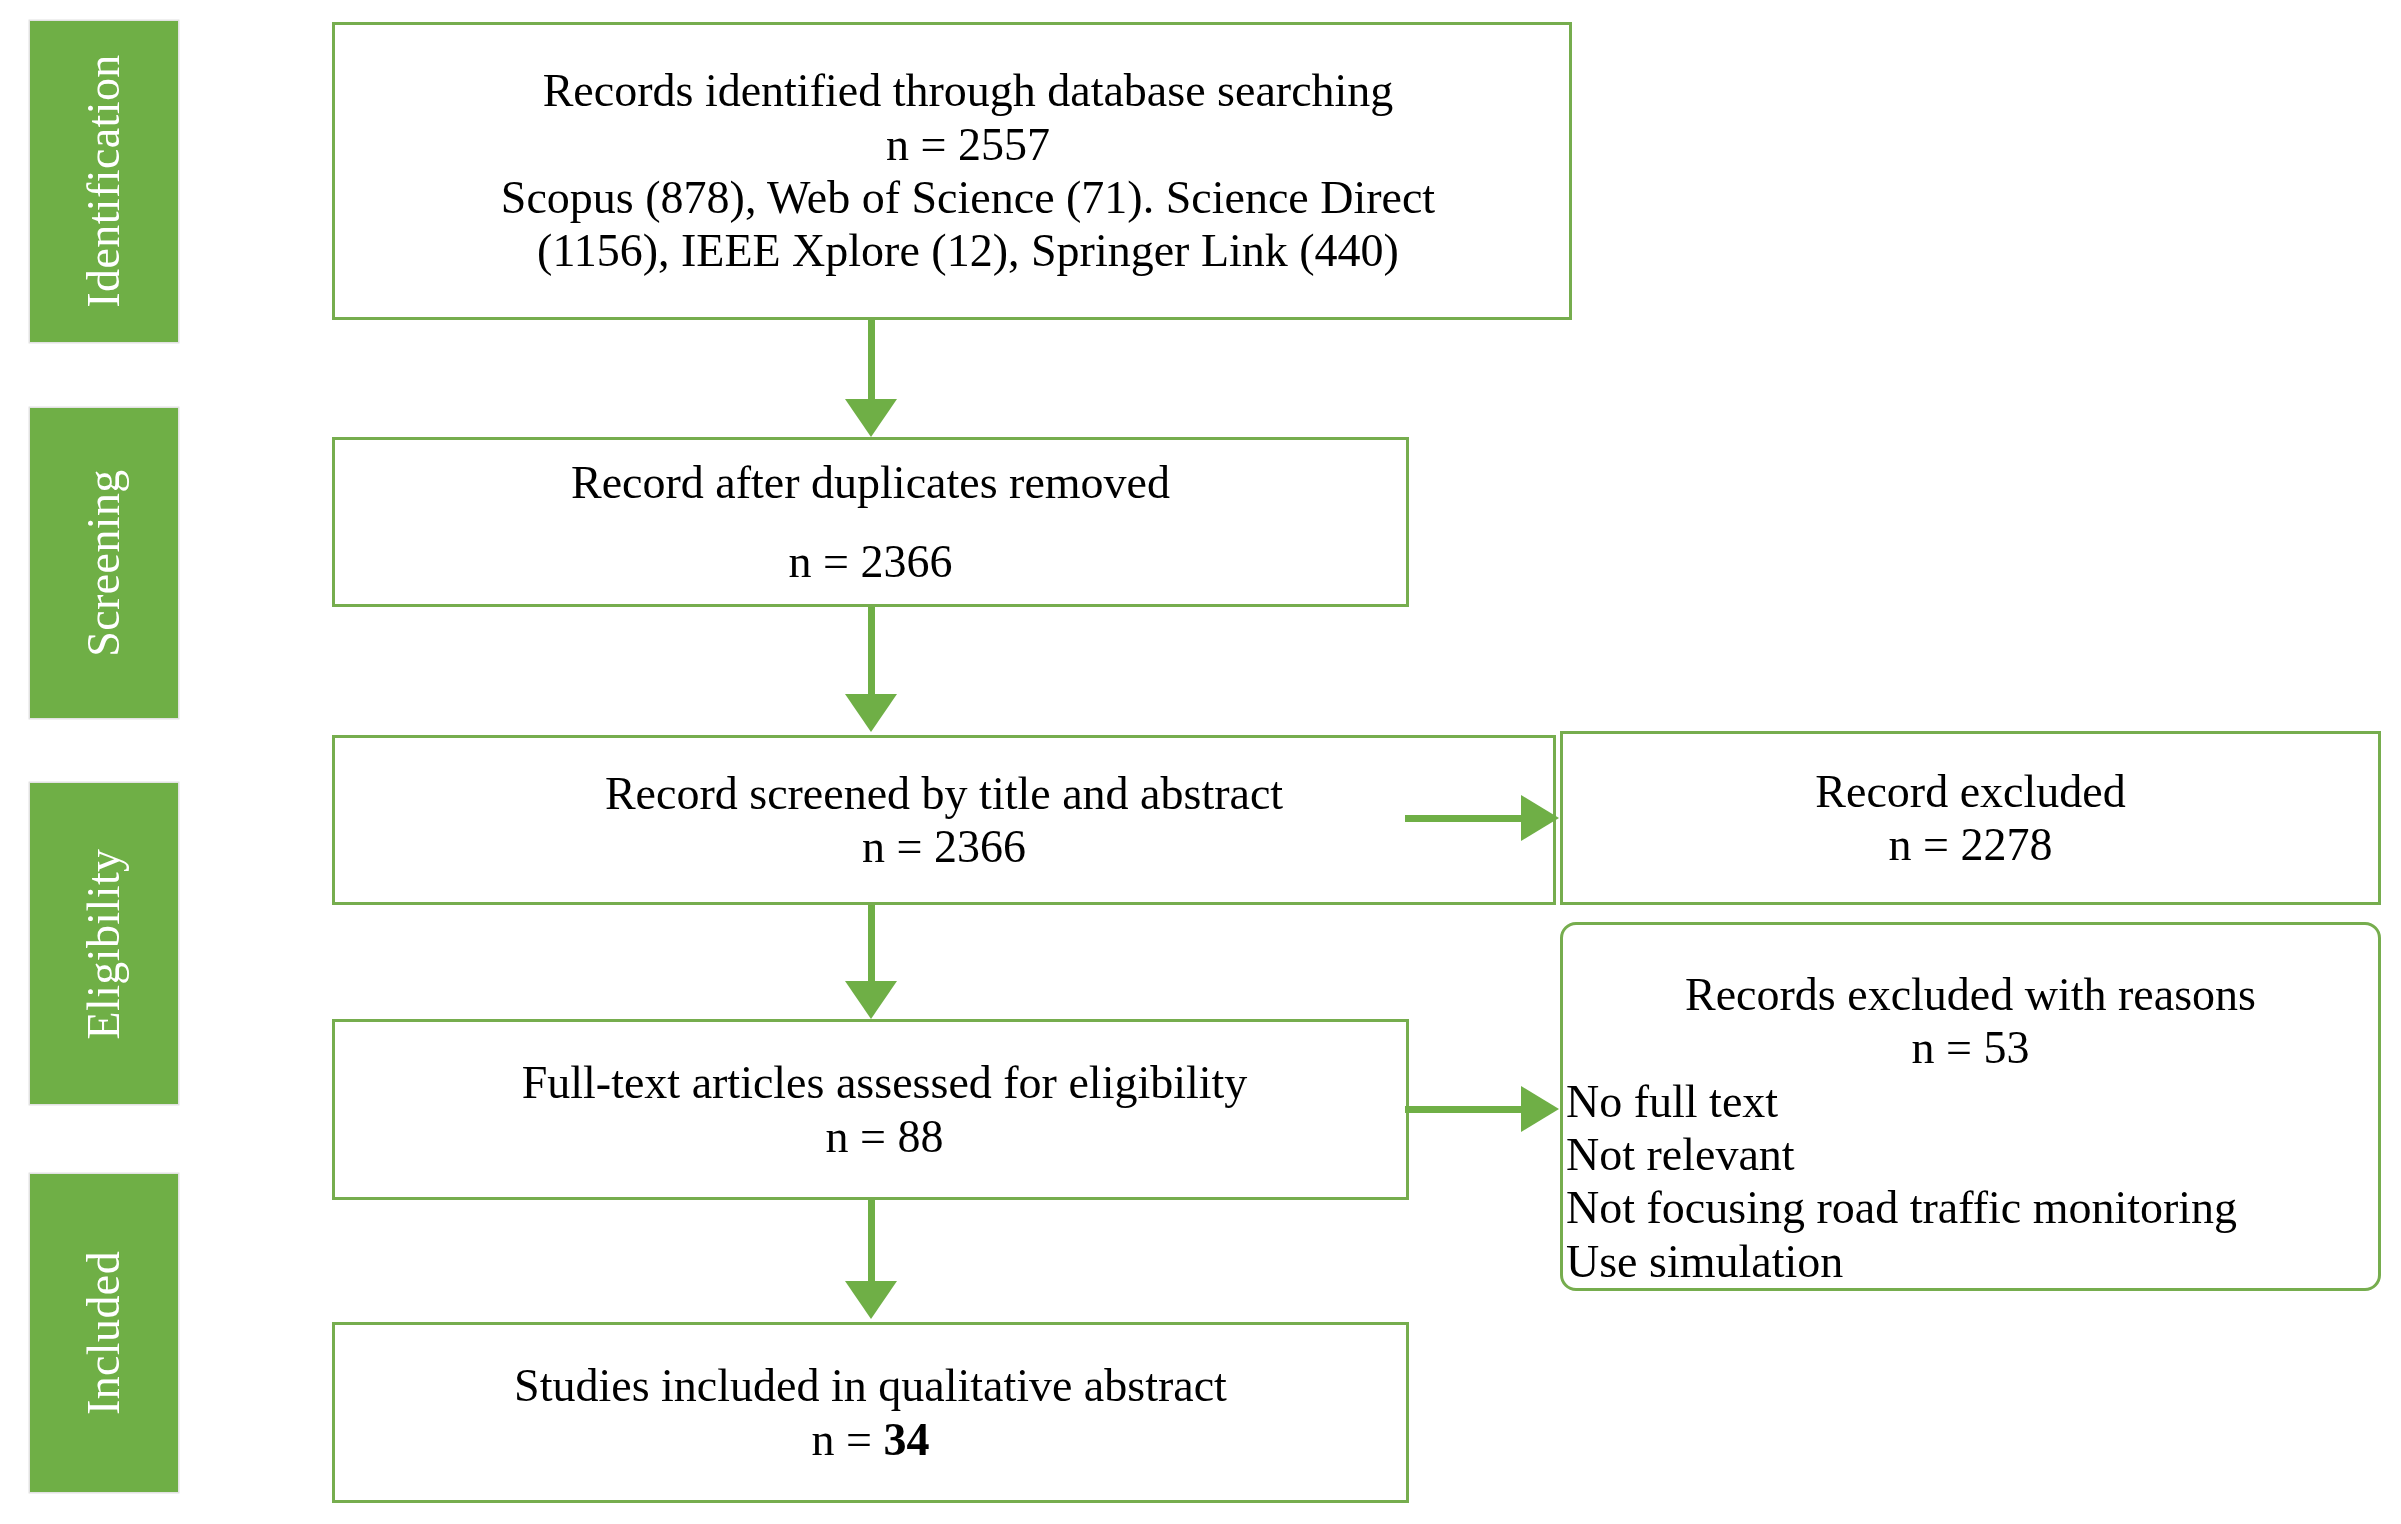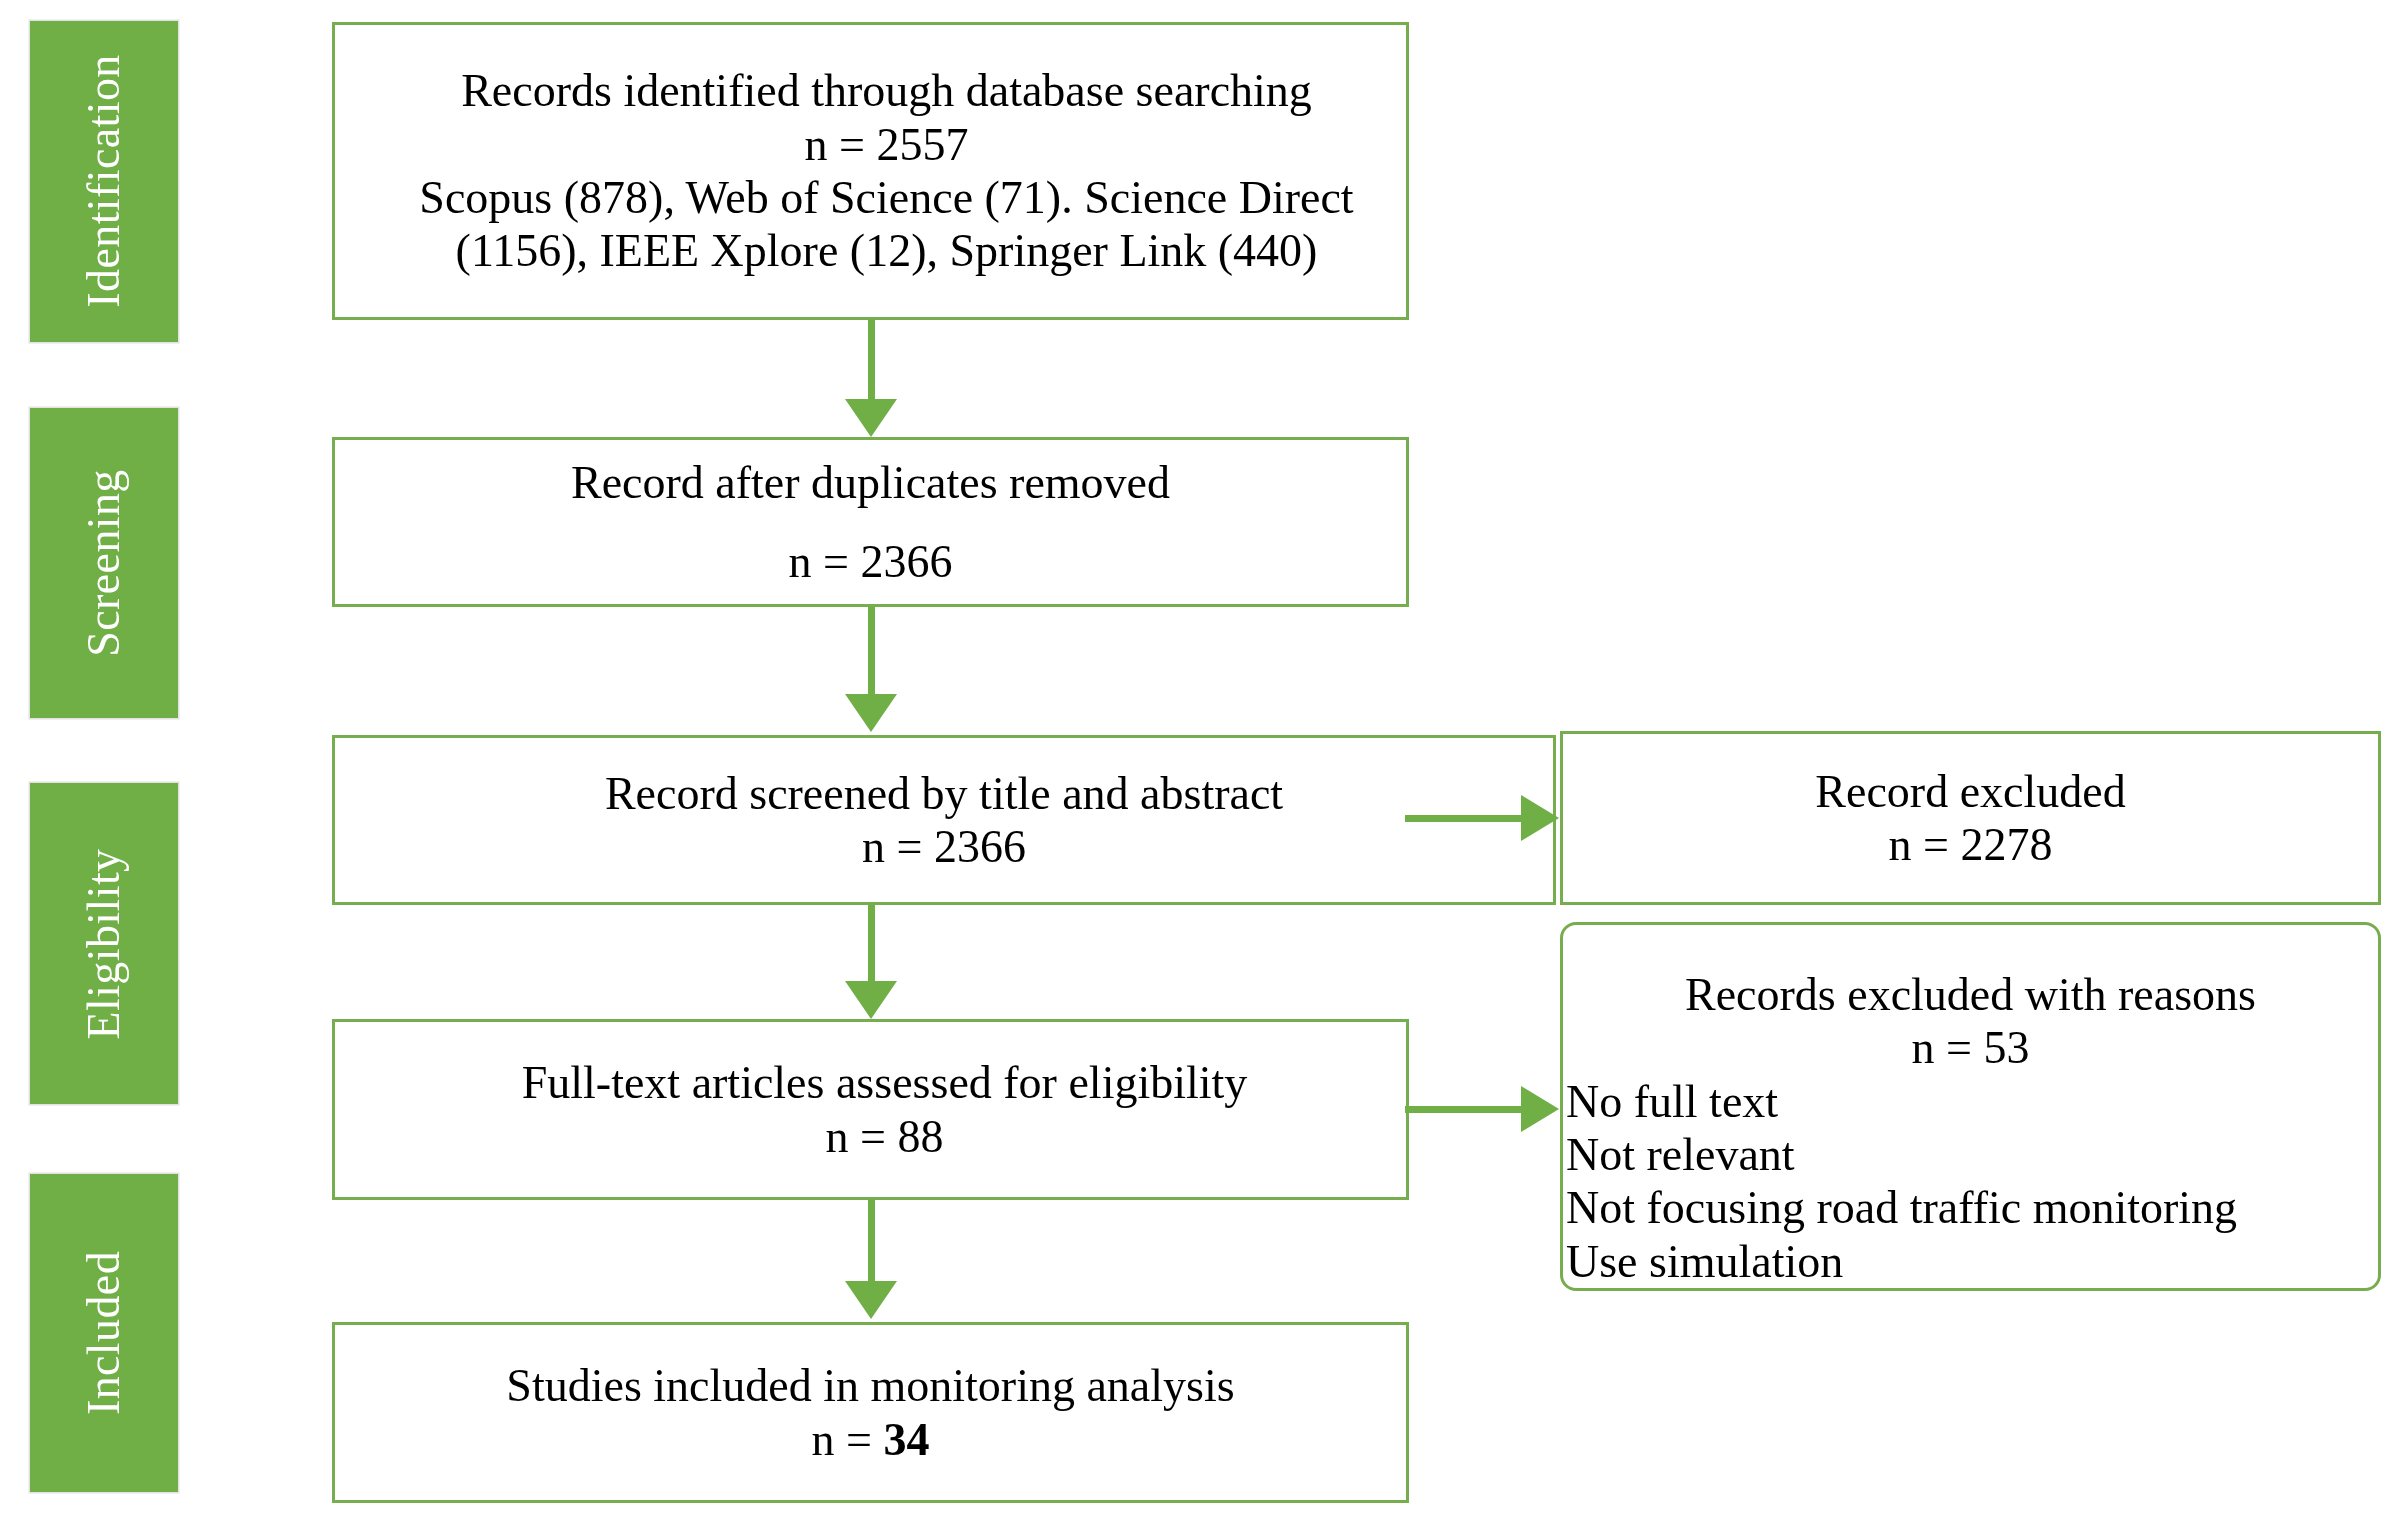--- a/index.html
+++ b/index.html
@@ -101,21 +101,21 @@
   </div>
 
   <div class="stage-bar" style="left:29.5px;top:783px;width:148px;height:321px;">
     <span class="stage-label">Eligibility</span>
   </div>
 
   <div class="stage-bar" style="left:29.5px;top:1174px;width:148px;height:318px;">
     <span class="stage-label">Included</span>
   </div>
 
-  <div class="flow-box" style="left:332px;top:22px;width:1077px;height:298px;padding-left:32px;">
+  <div class="flow-box" style="left:332px;top:22px;width:1240px;height:298px;padding-left:32px;">
     <div class="line">Records identified through database searching</div>
     <div class="line">n = 2557</div>
     <div class="line">Scopus (878), Web of Science (71). Science Direct</div>
     <div class="line">(1156), IEEE Xplore (12), Springer Link (440)</div>
   </div>
 
   <div class="flow-box" style="left:332px;top:437px;width:1077px;height:170px;gap:26px;">
     <div class="line">Record after duplicates removed</div>
     <div class="line">n = 2366</div>
   </div>
@@ -124,21 +124,21 @@
     <div class="line">Record screened by title and abstract</div>
     <div class="line">n = 2366</div>
   </div>
 
   <div class="flow-box" style="left:332px;top:1019px;width:1077px;height:181px;padding-left:28px;">
     <div class="line">Full-text articles assessed for eligibility</div>
     <div class="line">n = 88</div>
   </div>
 
   <div class="flow-box" style="left:332px;top:1322px;width:1077px;height:181px;">
-    <div class="line">Studies included in monitoring analysis</div>
+    <div class="line">Studies included in qualitative abstract</div>
     <div class="line"><span>n = </span><span class="bold-n">34</span></div>
   </div>
 
   <div class="flow-box" style="left:1560px;top:731px;width:821px;height:174px;">
     <div class="line">Record excluded</div>
     <div class="line">n = 2278</div>
   </div>
 
   <div class="flow-box left-list" style="left:1560px;top:922px;width:821px;height:369px;padding:16.2px 13.3px 0 13.3px;">
     <div class="reason-head">Records excluded with reasons</div>

